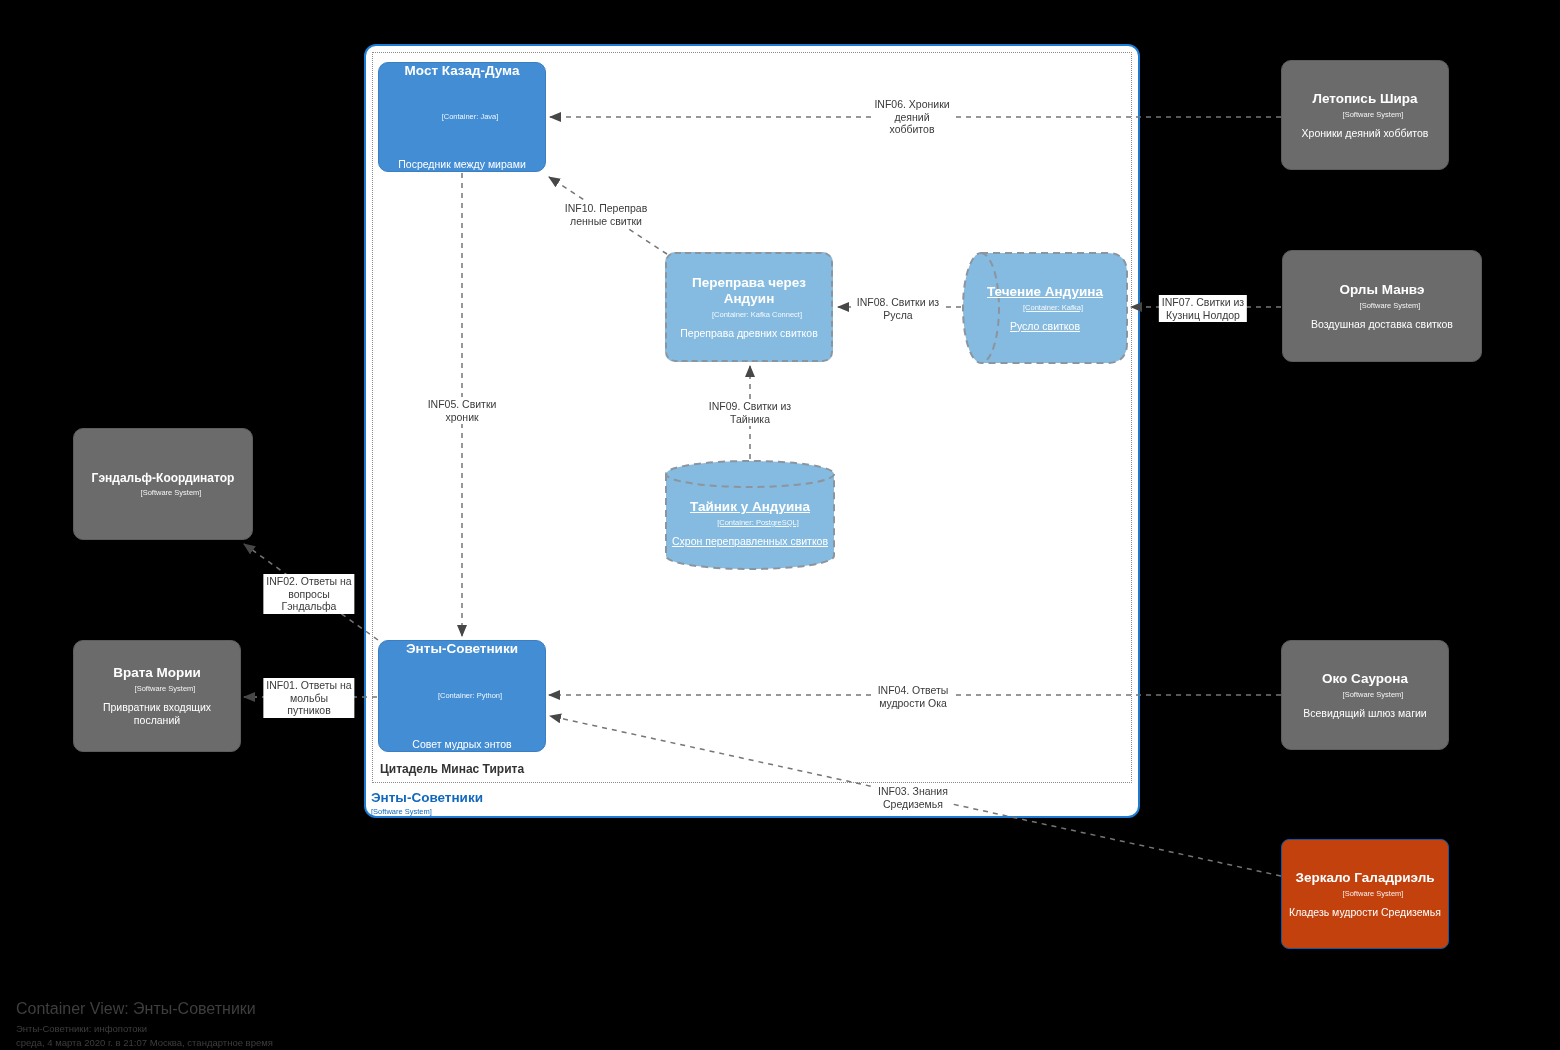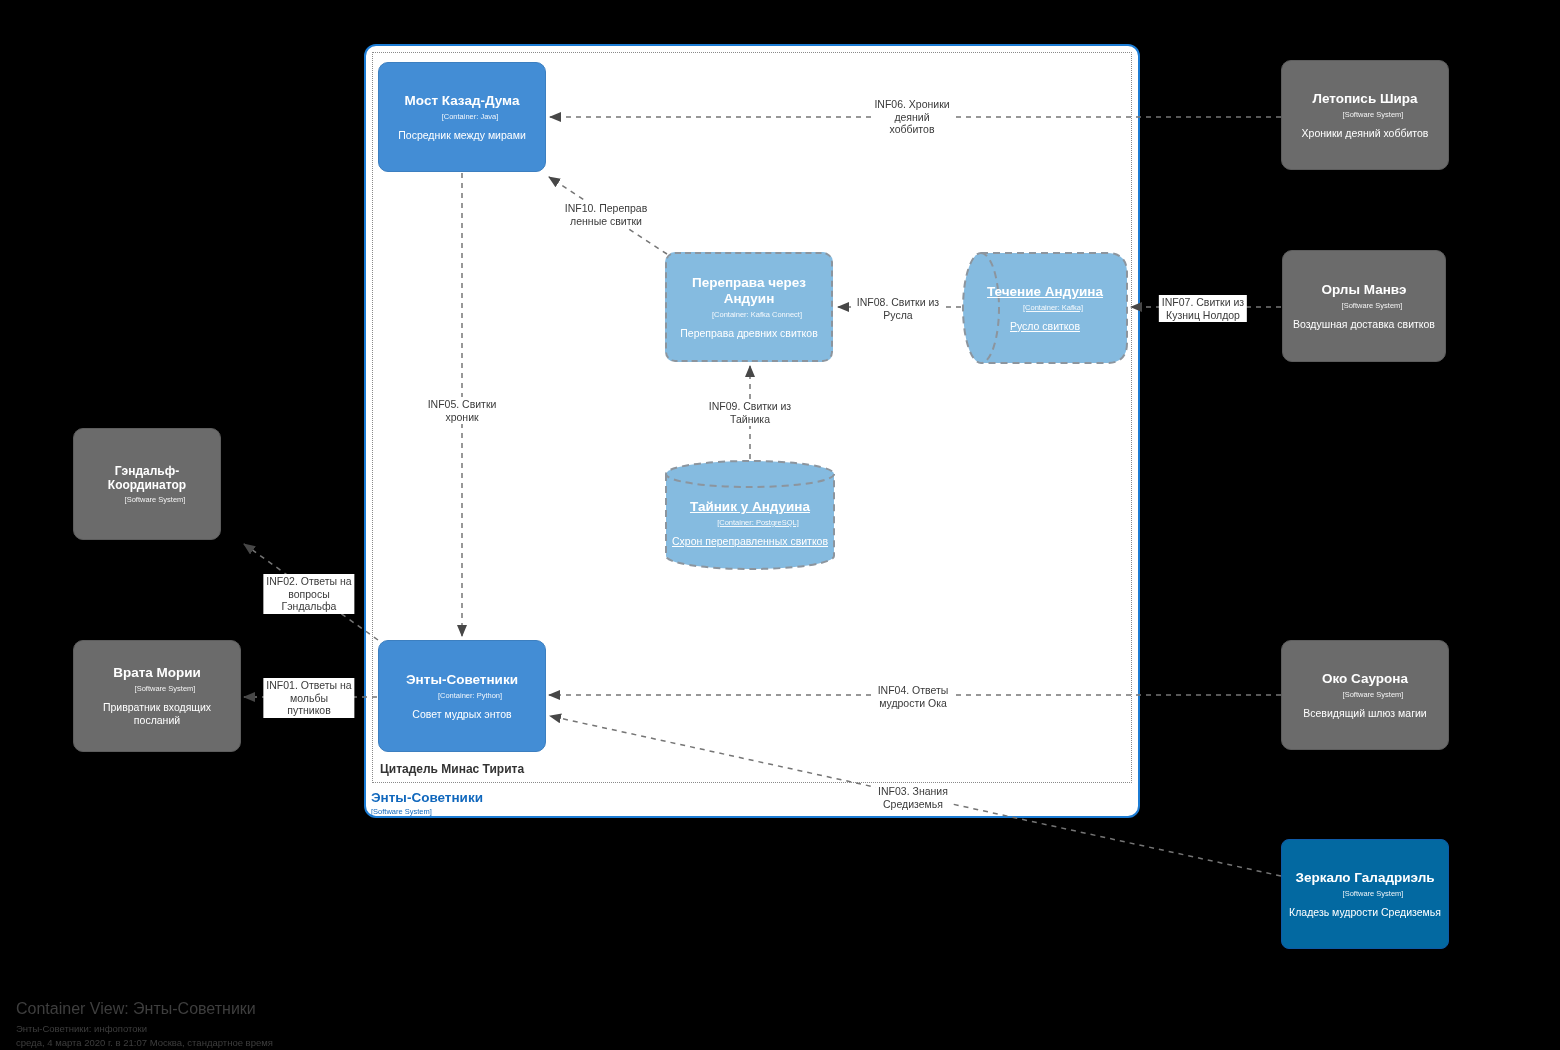--- a/index.html
+++ b/index.html
@@ -16,24 +16,24 @@
   .sys-meta{position:absolute;left:371px;top:807px;font-size:7.5px;color:#1168bd;z-index:2;}
 
   svg.rels{position:absolute;left:0;top:0;z-index:2;pointer-events:none;}
 
   .node{position:absolute;z-index:3;color:#fff;display:flex;flex-direction:column;align-items:center;
     justify-content:center;text-align:center;box-sizing:border-box;padding:0 6px;}
   .node .title{font-size:13.5px;font-weight:bold;line-height:1.18;}
   .node .title.t12{font-size:12px;}
   .node .meta{font-size:7.5px;margin-top:3px;opacity:.92;padding-left:16px;}
   .node .desc{font-size:10.5px;margin-top:8px;line-height:1.2;}
-  .solid{background:#438dd5;border:1px solid #3c7fc0;border-radius:10px;}
+  .solid{background:#438dd5;border:1px solid #3c7fc0;border-radius:10px;justify-content:space-between;}
   .dashedbox{background:#85bbe0;border:2px dashed #8c959e;border-radius:10px;}
   .graybox{background:#6b6b6b;border:1px solid #5d5d5d;border-radius:10px;}
-  .bluebox{background:#0369a1;border:1px solid #0e5aa7;border-radius:8px;}
+  .bluebox{background:#c2410c;border:1px solid #0e5aa7;border-radius:8px;}
   .shape{background:none;border:none;padding:0;}
   .shape svg{position:absolute;left:0;top:0;}
   .shape .txt{position:relative;z-index:1;display:flex;flex-direction:column;align-items:center;
     justify-content:center;text-align:left;width:100%;height:100%;box-sizing:border-box;text-decoration:underline;}
   .shape.cyl .txt{padding-top:16px;}
 
   .rel-label{position:absolute;transform:translateX(-50%);background:#fff;color:#3a3a3a;
     font-size:10.5px;line-height:12.5px;text-align:center;padding:1px 3px;z-index:4;white-space:nowrap;}
 
   .page-meta{position:absolute;left:16px;top:1000px;color:#3e3e3e;z-index:2;}
@@ -113,27 +113,27 @@
     <div class="meta">[Container: Python]</div>
     <div class="desc">Совет мудрых энтов</div>
   </div>
 
   <div class="node graybox" style="left:1281px;top:60px;width:168px;height:110px">
     <div class="title">Летопись Шира</div>
     <div class="meta">[Software System]</div>
     <div class="desc">Хроники деяний хоббитов</div>
   </div>
 
-  <div class="node graybox" style="left:1282px;top:250px;width:164px;height:112px">
+  <div class="node graybox" style="left:1282px;top:250px;width:200px;height:112px">
     <div class="title">Орлы Манвэ</div>
     <div class="meta">[Software System]</div>
     <div class="desc">Воздушная доставка свитков</div>
   </div>
 
-  <div class="node graybox" style="left:73px;top:428px;width:148px;height:112px">
+  <div class="node graybox" style="left:73px;top:428px;width:180px;height:112px">
     <div class="title t12">Гэндальф-Координатор</div>
     <div class="meta">[Software System]</div>
   </div>
 
   <div class="node graybox" style="left:73px;top:640px;width:168px;height:112px">
     <div class="title">Врата Мории</div>
     <div class="meta">[Software System]</div>
     <div class="desc">Привратник входящих посланий</div>
   </div>
 

